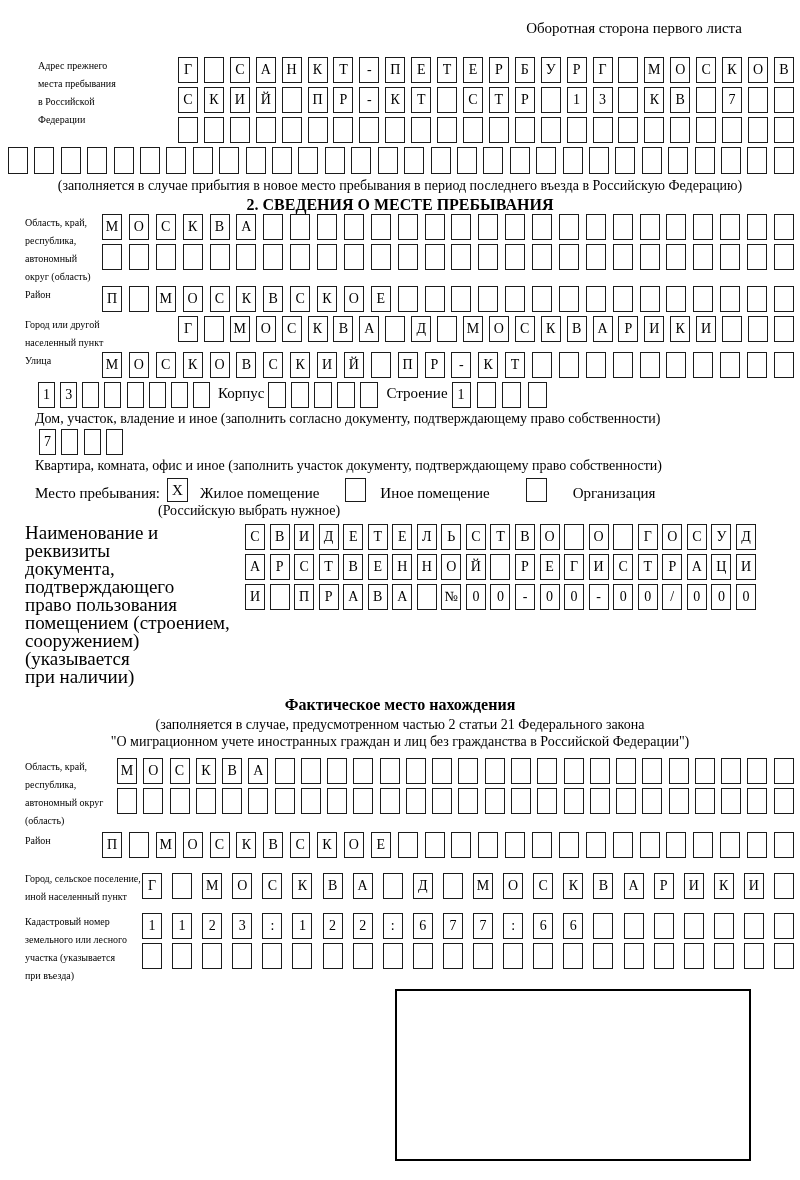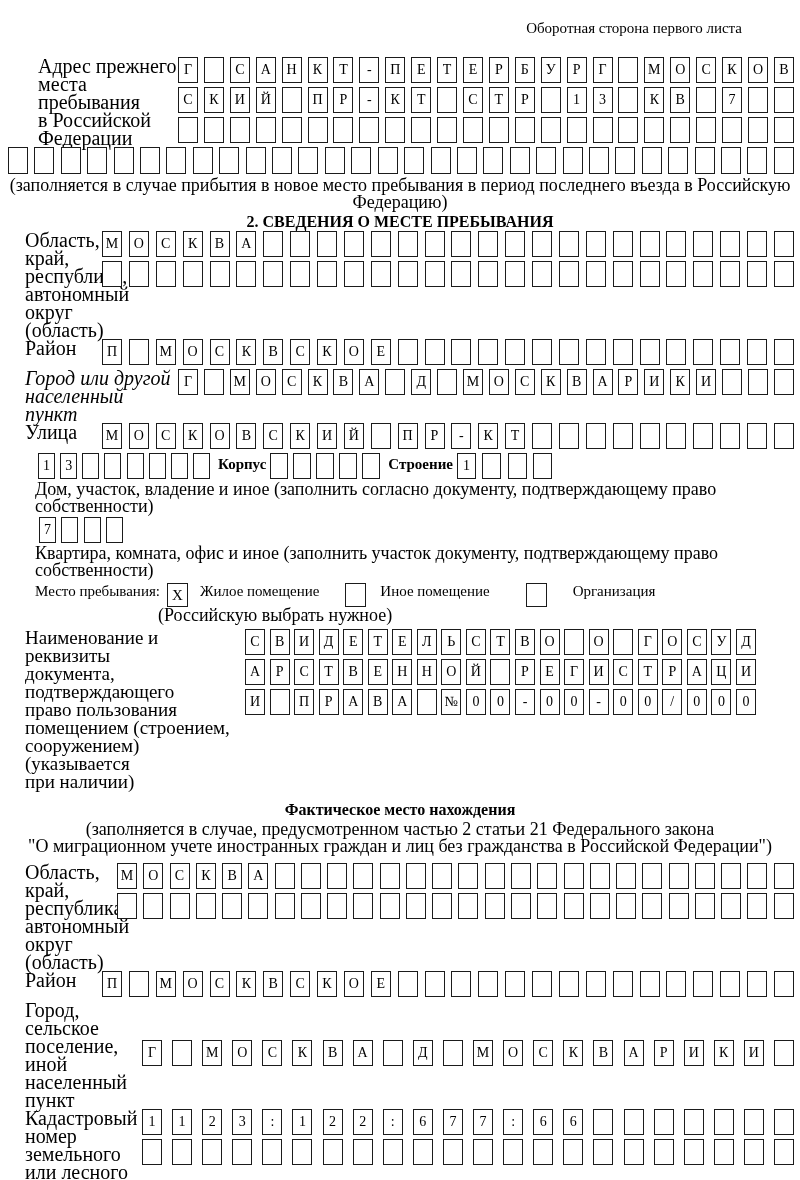--- a/index.html
+++ b/index.html
@@ -4,65 +4,65 @@
 <style>
   html,body{margin:0;padding:0;}
   body{
     width:800px;height:1180px;
     background:#ffffff;color:#000;
     font-family:"Liberation Serif","DejaVu Serif",serif;
     font-size:15px;overflow:hidden;position:relative;
   }
   .hdr{ text-align:right; padding:20px 58px 0 0; font-size:15px;}
   .field{display:flex;}
-  .lbl{white-space:pre-line; line-height:18px; flex:none; font-size:20px;}
+  .lbl{white-space:pre-line; line-height:18px; flex:none; font-size:10px;}
   .rows{flex:1;}
   .brow{display:flex; justify-content:space-between; margin-bottom:4px;}
   .cell{
     box-sizing:border-box; flex:none;
     width:20px; height:26px;
     border:1.7px solid #1b1b1b;
     display:inline-flex; align-items:center; justify-content:center;
     font-size:14px; background:#fff;
   }
-  .caption{font-size:18px; line-height:17px;}
+  .caption{font-size:14px; line-height:17px;}
   .center{text-align:center;}
   .sect-title{font-weight:bold; font-size:16px; text-align:center;}
   
   .f-addr{margin:20px 6px 0 38px;}
   .f-addr .lbl{width:140px;}
   .row-full{display:flex; justify-content:space-between; margin:0 6px 3px 8px;}
   .row-full .cell{height:27px;}
   
   .f-s2{margin-left:25px; margin-right:6px;}
-  .w77{width:77px;} .w92{width:92px;} .w117{width:117px;} .w153{width:153px;font-style:italic;}
+  .w77{width:77px;} .w92{width:92px;} .w117{width:117px;} .w153{width:153px;}
   .f-oblast{min-height:72px;}
   .f-raion{min-height:29px;}
   .f-gorod1{min-height:31px;}
   .f-ulitsa{min-height:27px;}
   
   .inline-row{display:flex; align-items:flex-start; margin-left:32px;}
   .widebox{
     box-sizing:border-box; border:1.8px solid #1b1b1b; height:27px;
     display:flex; align-items:center; justify-content:center; font-size:15px; flex:none;
   }
   .wb-dom{width:165px;} .wb-kv{width:201px;}
   .cells-inline{display:flex; justify-content:space-between; flex:none;}
   .ci-8{width:172px; margin-left:6px;}
   .ci-5{width:110px; margin-left:4px;}
   .ci-4a{width:95px; margin-left:4px;}
   .ci-4b{width:84px; margin-left:7px;}
   .ci-8 .cell,.ci-4b .cell{width:17px;}
   .ci-5 .cell{width:18px;}
   .ci-4a .cell{width:19px;}
-  .mid-lbl{flex:none; padding-top:3px;font-weight:bold;}
+  .mid-lbl{flex:none; padding-top:3px;}
   .ml8{margin-left:8px;}
   .cap-left{margin:2px 0 2px 35px;}
   
-  .chk-row{display:flex; align-items:flex-start; margin:4px 0 0 35px;}
+  .chk-row{display:flex; align-items:flex-end; margin:4px 0 0 35px;}
   .chk{
     box-sizing:border-box; width:21px; height:24px; border:1.7px solid #1b1b1b;
     display:inline-flex; align-items:center; justify-content:center; font-size:15px; flex:none;
   }
   .cap-nvn{margin-left:158px;}
   
   .f-doc{margin:5px 44px 0 25px;}
   .f-doc .lbl{width:215px; font-size:19px;}
   .f-doc .rows{margin-left:5px;}
   .f-doc .brow{margin-bottom:4px;}

